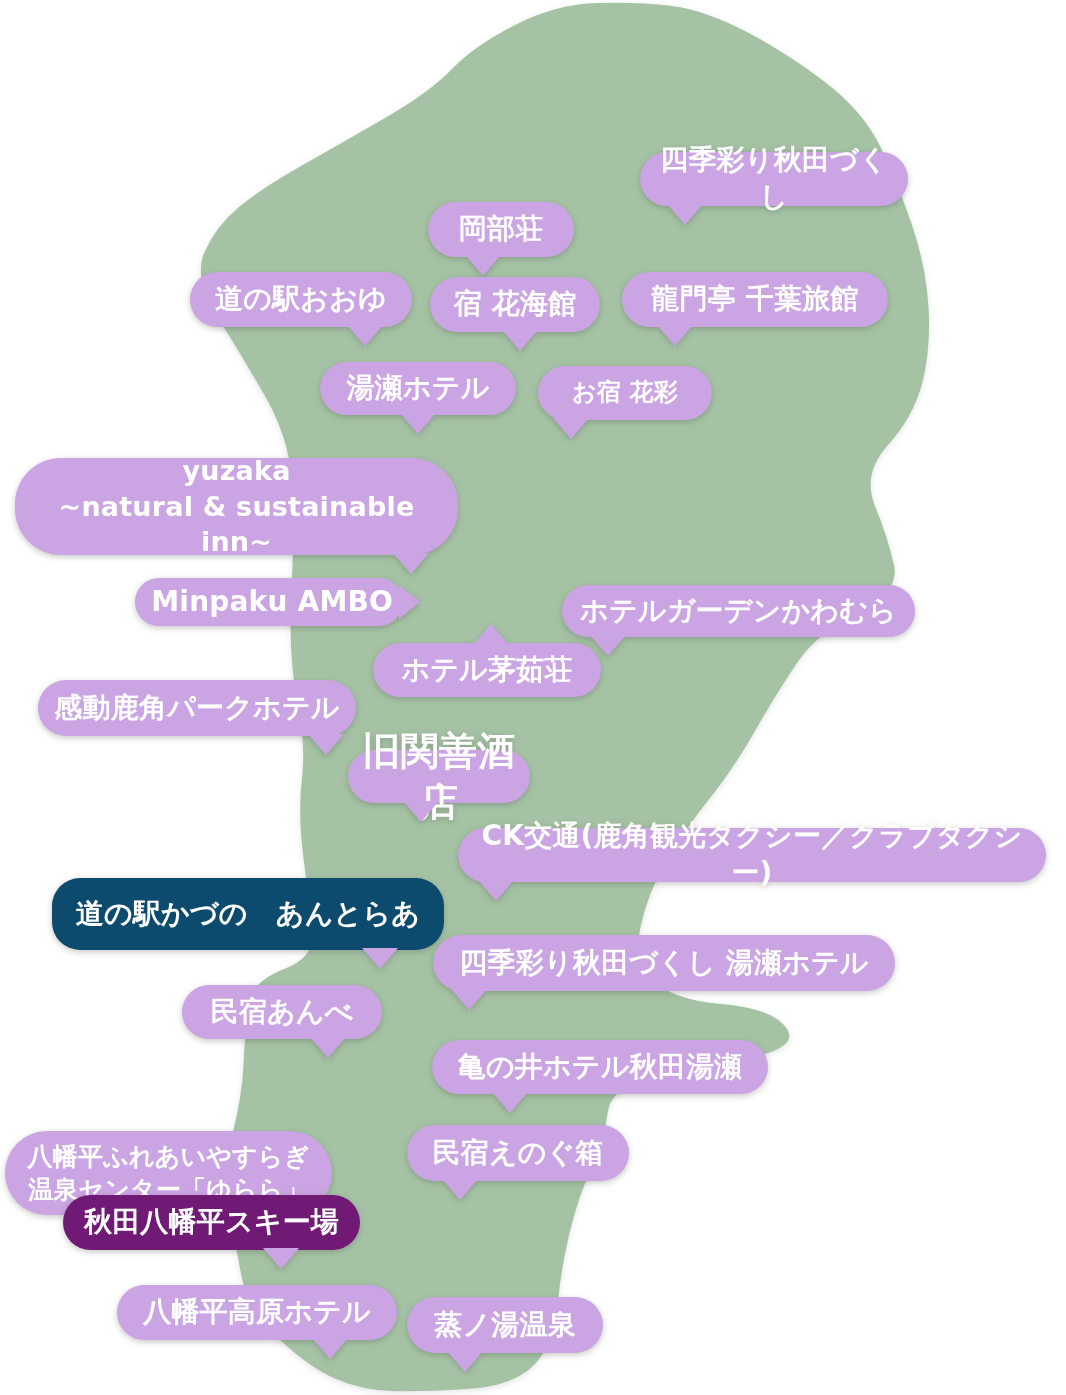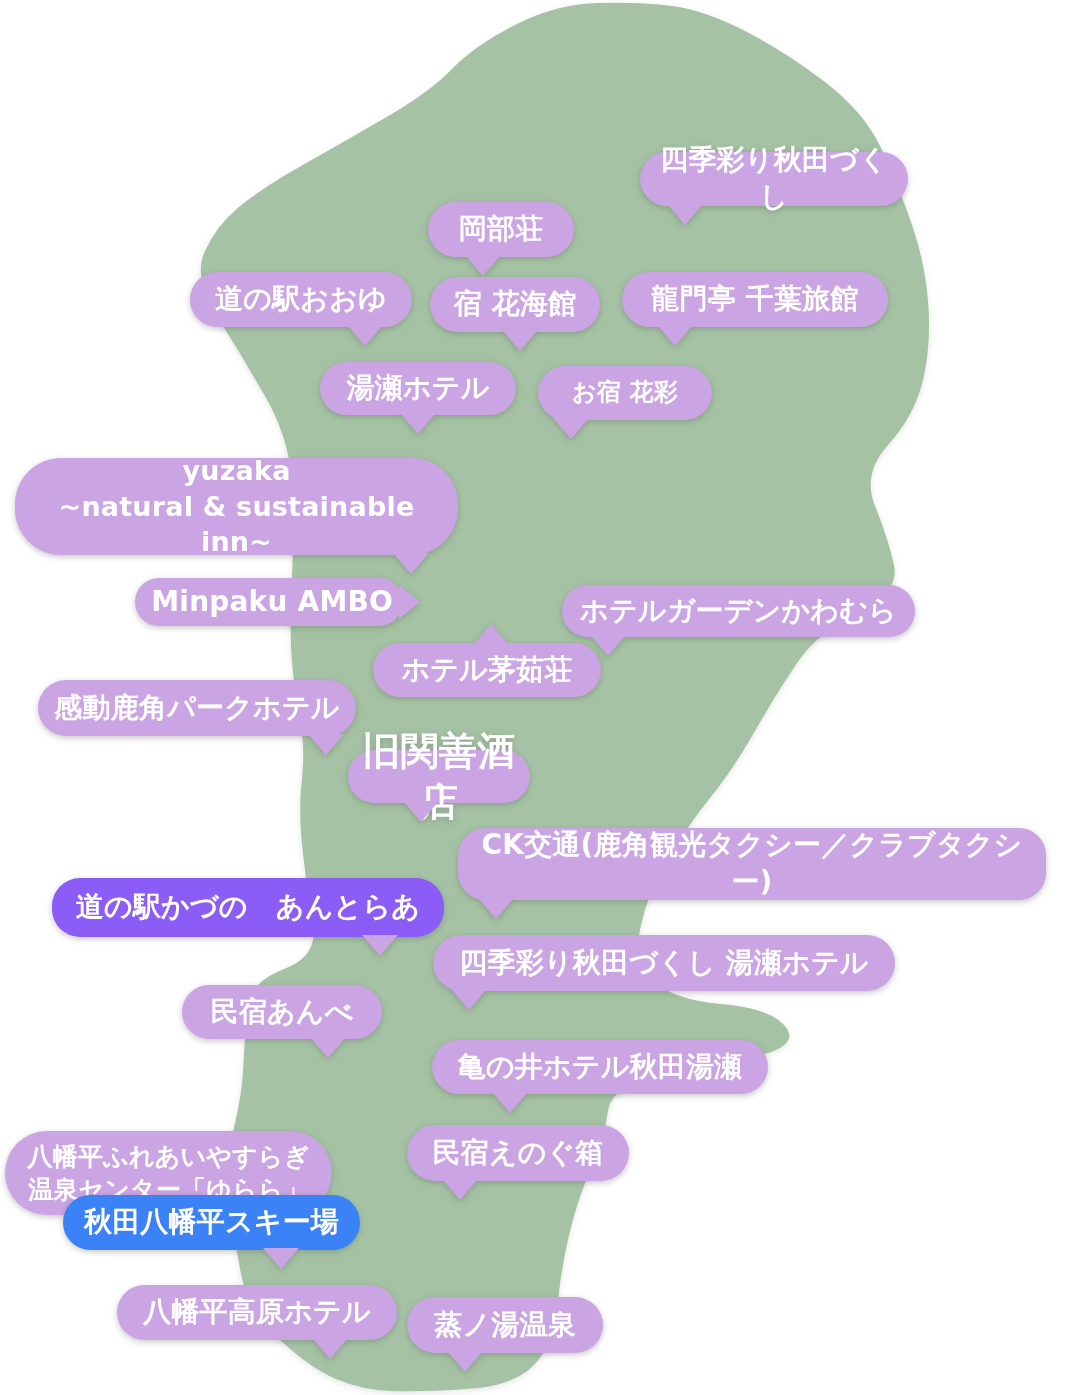--- a/index.html
+++ b/index.html
@@ -86,25 +86,25 @@
     <span class="txt">ホテル茅茹荘</span>
   </div>
       <div class="bubble" style="left: 38px; top: 680px; width: 318px; height: 56px; font-size: 28px; background: rgb(202, 164, 227); color: rgb(255, 255, 255); border-radius: 28px;">
     <span class="tail down" style="background: rgb(202, 164, 227); left: 270px;"></span>
     <span class="txt">感動鹿角パークホテル</span>
   </div>
       <div class="bubble" style="left: 348px; top: 750px; width: 182px; height: 53px; font-size: 38px; background: rgb(202, 164, 227); color: rgb(255, 255, 255); border-radius: 27px;">
     <span class="tail down" style="background: rgb(202, 164, 227); left: 55px;"></span>
     <span class="txt">旧関善酒店</span>
   </div>
-      <div class="bubble" style="left: 458px; top: 828px; width: 588px; height: 72px; font-size: 28px; background: rgb(202, 164, 227); color: rgb(255, 255, 255); border-radius: 27px;">
+      <div class="bubble" style="left: 458px; top: 828px; width: 588px; height: 54px; font-size: 28px; background: rgb(202, 164, 227); color: rgb(255, 255, 255); border-radius: 27px;">
     <span class="tail down" style="background: rgb(202, 164, 227); left: 20px;"></span>
     <span class="txt">CK交通(鹿角観光タクシー／クラブタクシー)</span>
   </div>
-      <div class="bubble" style="left: 52px; top: 878px; width: 392px; height: 59px; font-size: 28px; background: #8b5cf6; color: rgb(255, 255, 255); border-radius: 28px;">
+      <div class="bubble" style="left: 52px; top: 878px; width: 392px; height: 72px; font-size: 28px; background: #0c4a6e; color: rgb(255, 255, 255); border-radius: 28px;">
     <span class="tail down" style="background: rgb(202, 164, 227); left: 310px;"></span>
     <span class="txt">道の駅かづの　あんとらあ</span>
   </div>
       <div class="bubble" style="left: 433px; top: 935px; width: 462px; height: 56px; font-size: 28px; background: rgb(202, 164, 227); color: rgb(255, 255, 255); border-radius: 28px;">
     <span class="tail down" style="background: rgb(202, 164, 227); left: 18px;"></span>
     <span class="txt">四季彩り秋田づくし 湯瀬ホテル</span>
   </div>
       <div class="bubble" style="left: 182px; top: 985px; width: 200px; height: 54px; font-size: 28px; background: rgb(202, 164, 227); color: rgb(255, 255, 255); border-radius: 27px;">
     <span class="tail down" style="background: rgb(202, 164, 227); left: 128px;"></span>
     <span class="txt">民宿あんべ</span>
@@ -115,21 +115,21 @@
   </div>
       <div class="bubble" style="left: 5px; top: 1131px; width: 327px; height: 84px; font-size: 25px; background: rgb(202, 164, 227); color: rgb(255, 255, 255); border-radius: 46px;">
     <span class="tail down" style="background: rgb(202, 164, 227); left: 275px;"></span>
     <span class="txt">八幡平ふれあいやすらぎ
 温泉センター「ゆらら」</span>
   </div>
       <div class="bubble" style="left: 407px; top: 1125px; width: 222px; height: 56px; font-size: 28px; background: rgb(202, 164, 227); color: rgb(255, 255, 255); border-radius: 28px;">
     <span class="tail down" style="background: rgb(202, 164, 227); left: 35px;"></span>
     <span class="txt">民宿えのぐ箱</span>
   </div>
-      <div class="bubble" style="left: 63px; top: 1195px; width: 297px; height: 55px; font-size: 28px; background: #3b82f6; color: rgb(255, 255, 255); border-radius: 28px;">
+      <div class="bubble" style="left: 63px; top: 1195px; width: 297px; height: 55px; font-size: 28px; background: #701a75; color: rgb(255, 255, 255); border-radius: 28px;">
     <span class="tail down" style="background: rgb(202, 164, 227); left: 200px;"></span>
     <span class="txt">秋田八幡平スキー場</span>
   </div>
       <div class="bubble" style="left: 117px; top: 1285px; width: 280px; height: 55px; font-size: 28px; background: rgb(202, 164, 227); color: rgb(255, 255, 255); border-radius: 28px;">
     <span class="tail down" style="background: rgb(202, 164, 227); left: 195px;"></span>
     <span class="txt">八幡平高原ホテル</span>
   </div>
       <div class="bubble" style="left: 407px; top: 1297px; width: 196px; height: 56px; font-size: 28px; background: rgb(202, 164, 227); color: rgb(255, 255, 255); border-radius: 28px;">
     <span class="tail down" style="background: rgb(202, 164, 227); left: 40px;"></span>
     <span class="txt">蒸ノ湯温泉</span>

